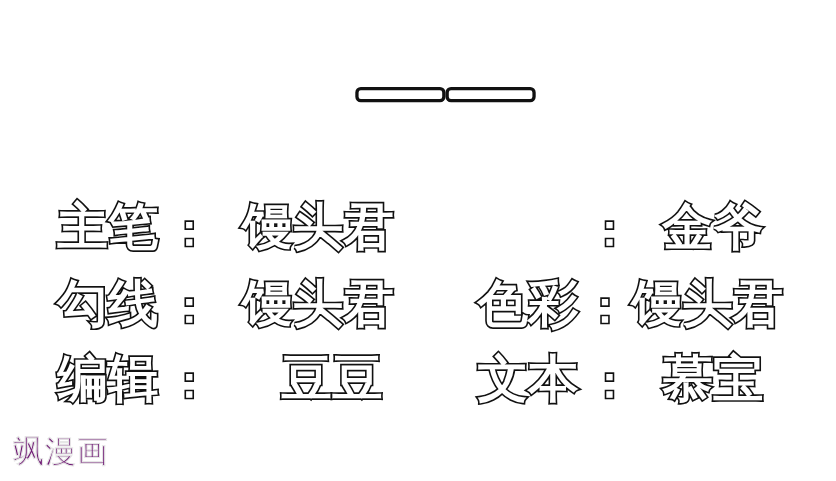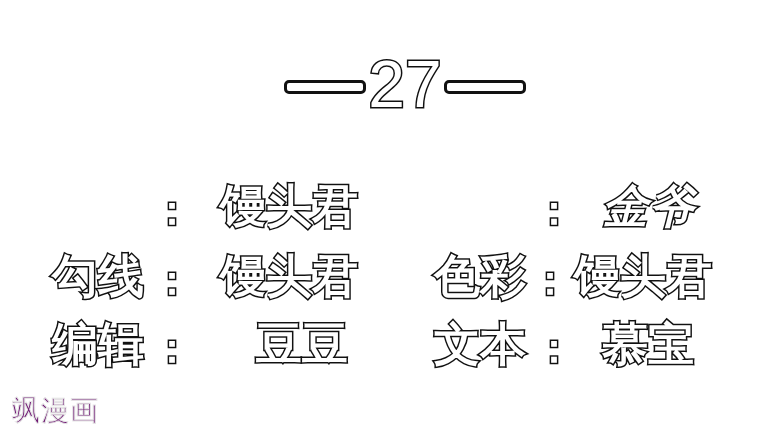--- a/index.html
+++ b/index.html
@@ -74,30 +74,31 @@
       -webkit-text-stroke: 1px #e6e6e6;
       letter-spacing: 1px;
     }
   </style>
 </head>
 <body>
 
 <div>
 
   <div class="chapter outlined">
-    <span class="dash"></span><span class="num">27</span><span class="dash"></span>
+    <span class="dash"></span><span class="dash"></span>
   </div>
 
   <div class="credit outlined" style="left:52px; top:178px; width:340px;">
+    <span class="label" style="left:0;">主笔</span>
     <span class="colon" style="left:100px; top:4px;">：</span>
     <span class="value" style="left:168px;">馒头君</span>
   </div>
   <div class="credit outlined" style="left:434px; top:178px; width:300px;">
     <span class="colon" style="left:100px; top:4px;">：</span>
-    <span class="value" style="left:168px;font-style:italic;">金爷</span>
+    <span class="value" style="left:168px;">金爷</span>
   </div>
 
   <div class="credit outlined" style="left:52px; top:248px; width:340px;">
     <span class="label" style="left:0;">勾线</span>
     <span class="colon" style="left:100px; top:4px;">：</span>
     <span class="value" style="left:168px;">馒头君</span>
   </div>
   <div class="credit outlined" style="left:434px; top:248px; width:320px;">
     <span class="label" style="left:0;">色彩</span>
     <span class="colon" style="left:96px; top:4px;">：</span>

